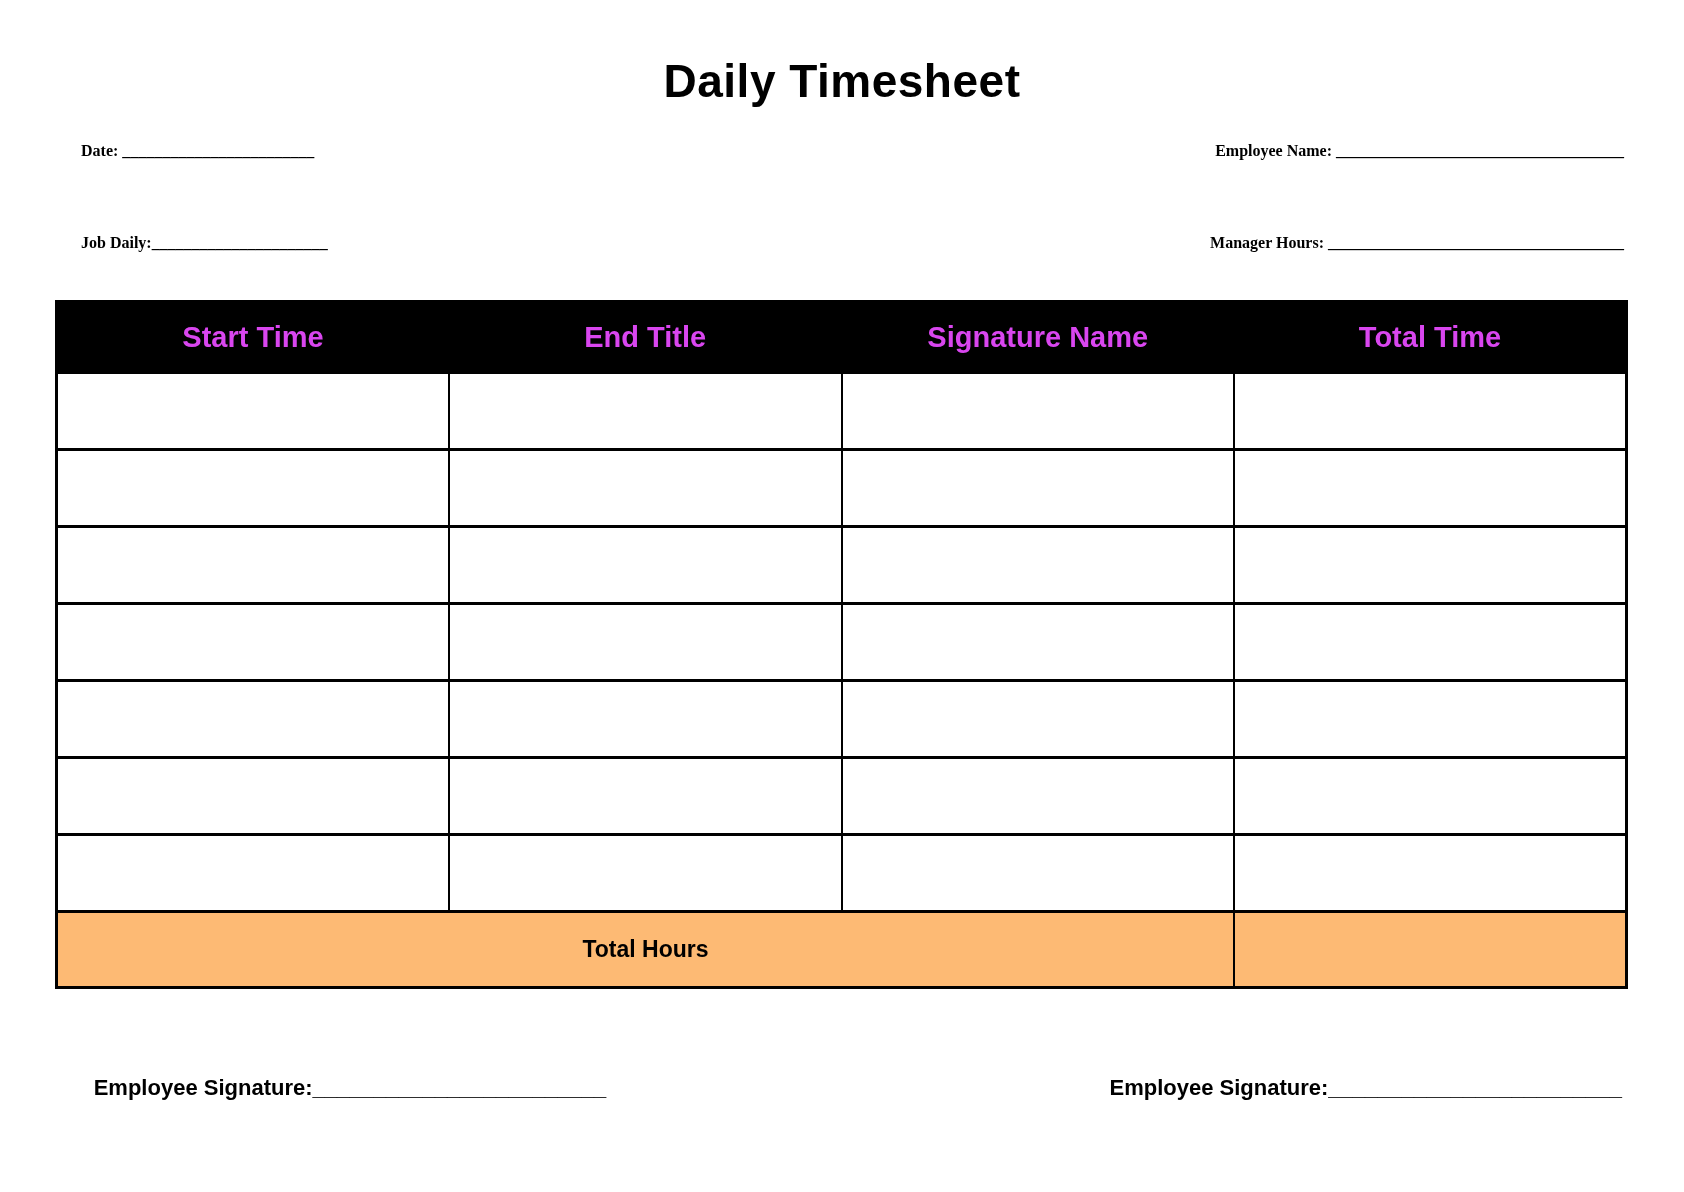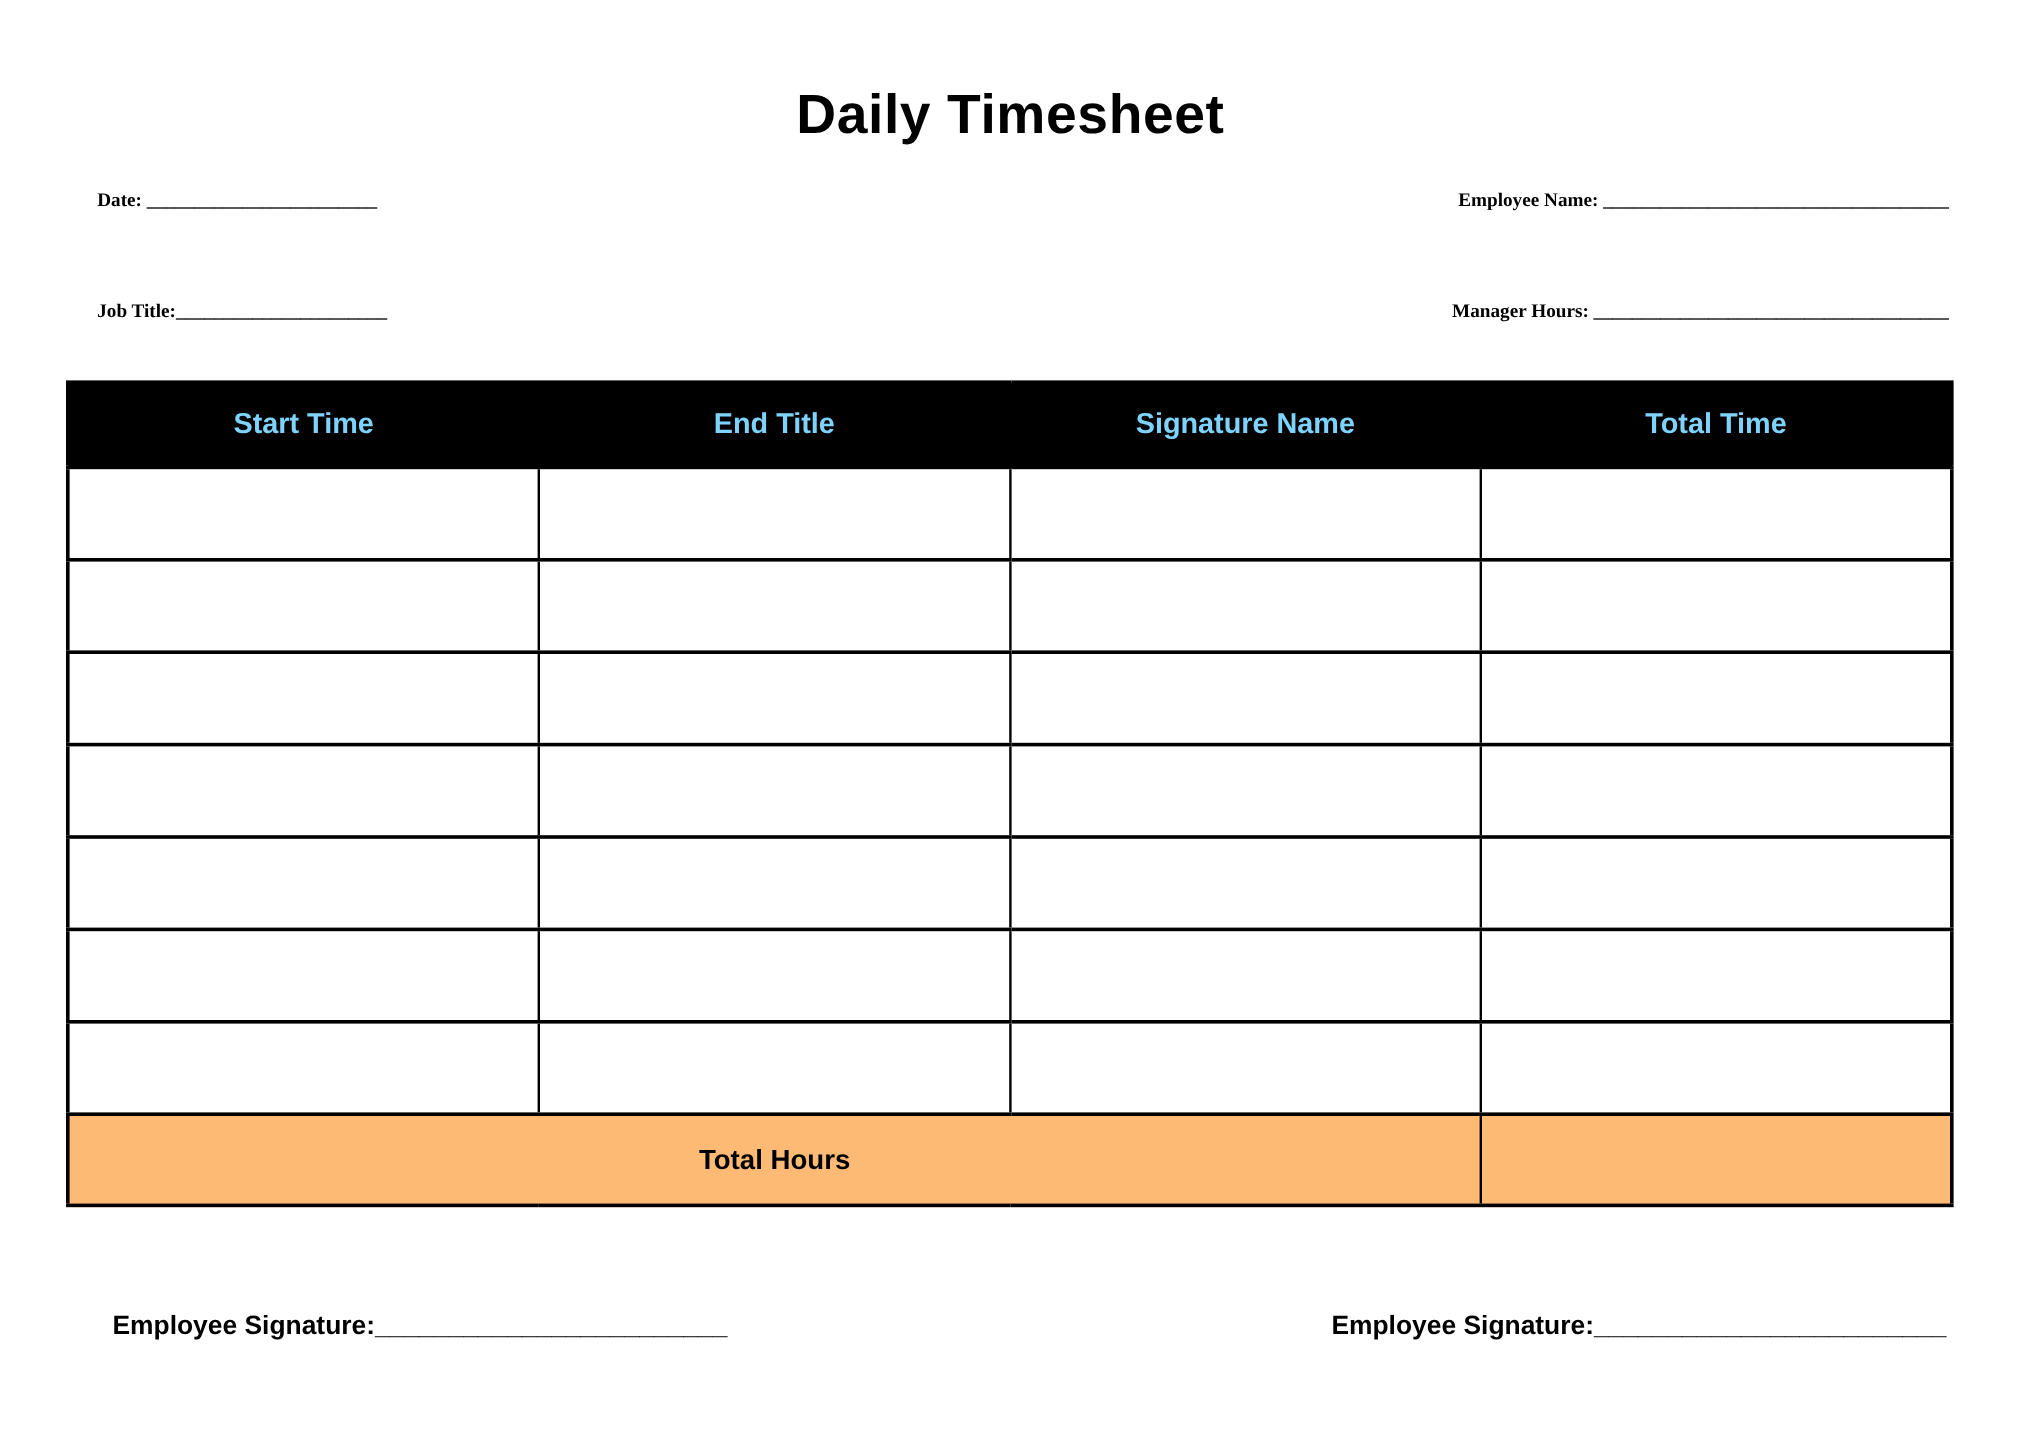--- a/index.html
+++ b/index.html
@@ -7,21 +7,21 @@
   .page {
     width: 1684px;
     height: 1192px;
     background: #ffffff;
     color: #000000;
     font-family: "Liberation Sans", "DejaVu Sans", sans-serif;
     font-weight: 700;
     overflow: hidden;
   }
   .title {
-    margin: 17px;
+    margin: 3px;
     padding-top: 52px;
     text-align: center;
     font-size: 46px;
     line-height: 1.15;
     letter-spacing: 0.5px;
   }
   .meta-row {
     display: flex;
     justify-content: space-between;
     align-items: baseline;
@@ -44,22 +44,22 @@
   .sheet-table col { width: 25%; }
   .sheet-table th,
   .sheet-table td {
     border: 3px solid #000000;
     border-left-width: 2px;
     border-right-width: 2px;
     padding: 0;
   }
   .sheet-table thead th {
     background: #000000;
-    color: #7dd3fc;
-    font-size: 24px;
+    color: #d946ef;
+    font-size: 29px;
     font-weight: 700;
     height: 71px;
     text-align: center;
     vertical-align: middle;
   }
   .sheet-table tbody td {
     height: 77px;
     background: #ffffff;
   }
   .sheet-table tfoot td {
@@ -92,21 +92,21 @@
     <div class="field">
       <span>Date: </span><span class="line">________________________</span>
     </div>
     <div class="field">
       <span>Employee Name: </span><span class="line">____________________________________</span>
     </div>
   </div>
 
   <div class="meta-row meta-row-2">
     <div class="field">
-      <span>Job Title:</span><span class="line">______________________</span>
+      <span>Job Daily:</span><span class="line">______________________</span>
     </div>
     <div class="field">
       <span>Manager Hours: </span><span class="line">_____________________________________</span>
     </div>
   </div>
 
   <table class="sheet-table">
     <colgroup>
         <col>
         <col>

